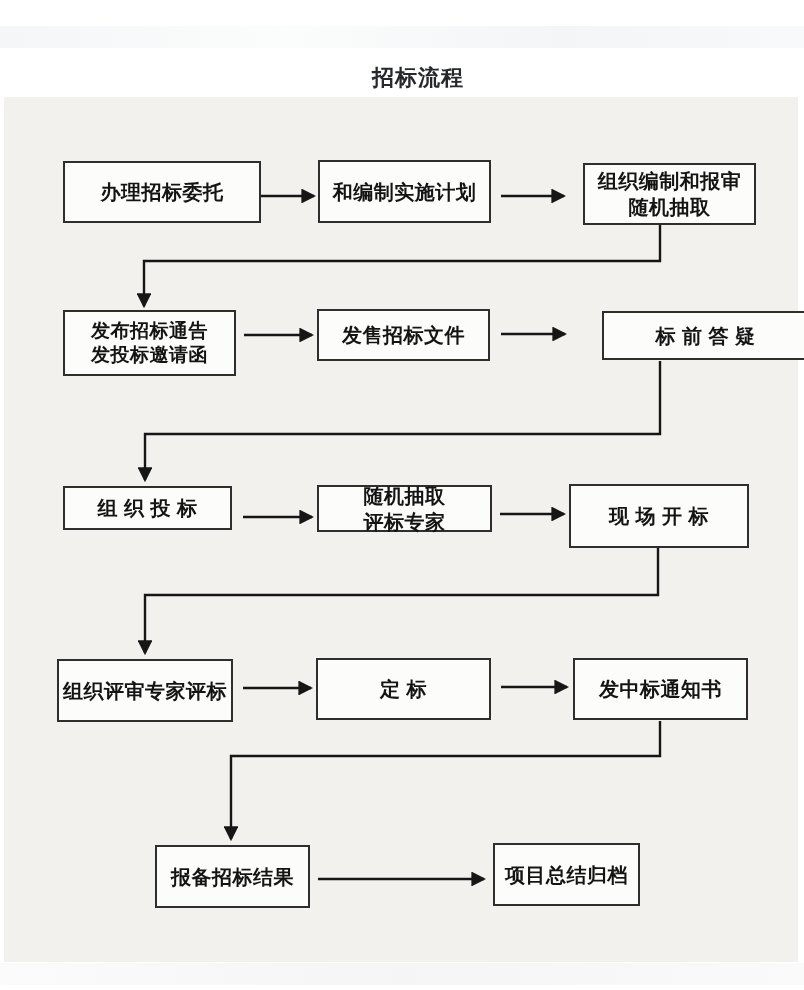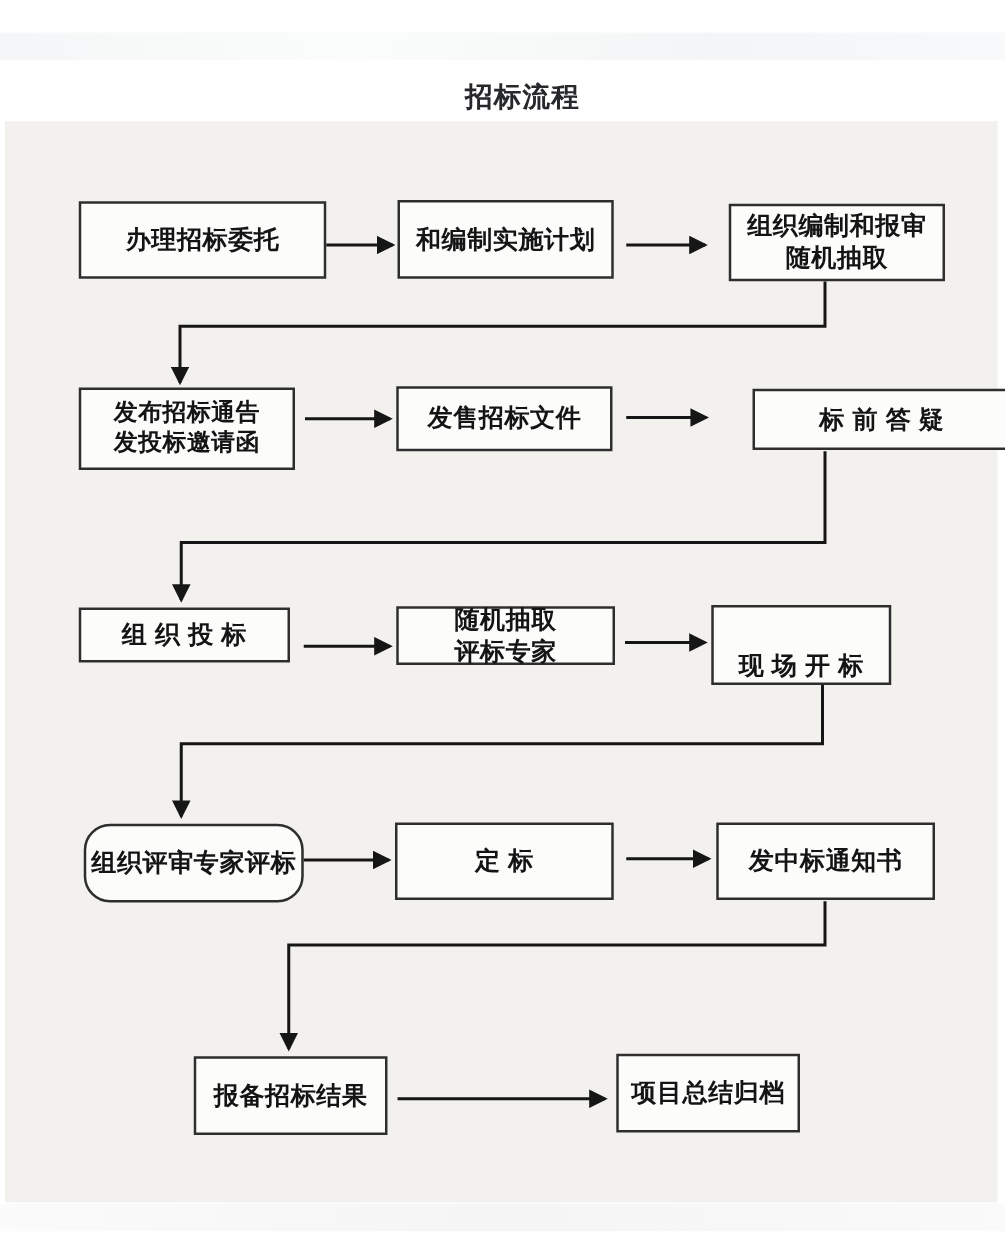--- a/index.html
+++ b/index.html
@@ -101,25 +101,25 @@
     <span>标 前 答 疑</span>
   </div>
 
   <div class="node" style="left:63px;top:486px;width:169px;height:44px;">
     <span>组 织 投 标</span>
   </div>
   <div class="node" style="left:317px;top:485px;width:175px;height:47px;">
     <span>随机抽取</span>
     <span>评标专家</span>
   </div>
-  <div class="node" style="left:569px;top:484px;width:144px;height:64px;justify-content:flex-end;">
+  <div class="node" style="left:569px;top:484px;width:180px;height:64px;">
     <span>现 场 开 标</span>
   </div>
 
-  <div class="node" style="left:67px;top:659px;width:176px;height:63px;border-radius:21px;">
+  <div class="node" style="left:57px;top:659px;width:176px;height:63px;">
     <span>组织评审专家评标</span>
   </div>
   <div class="node" style="left:316px;top:658px;width:175px;height:62px;">
     <span>定 标</span>
   </div>
   <div class="node" style="left:573px;top:658px;width:175px;height:62px;justify-content:center;">
     <span>发中标通知书</span>
   </div>
 
   <div class="node" style="left:155px;top:845px;width:155px;height:63px;">

